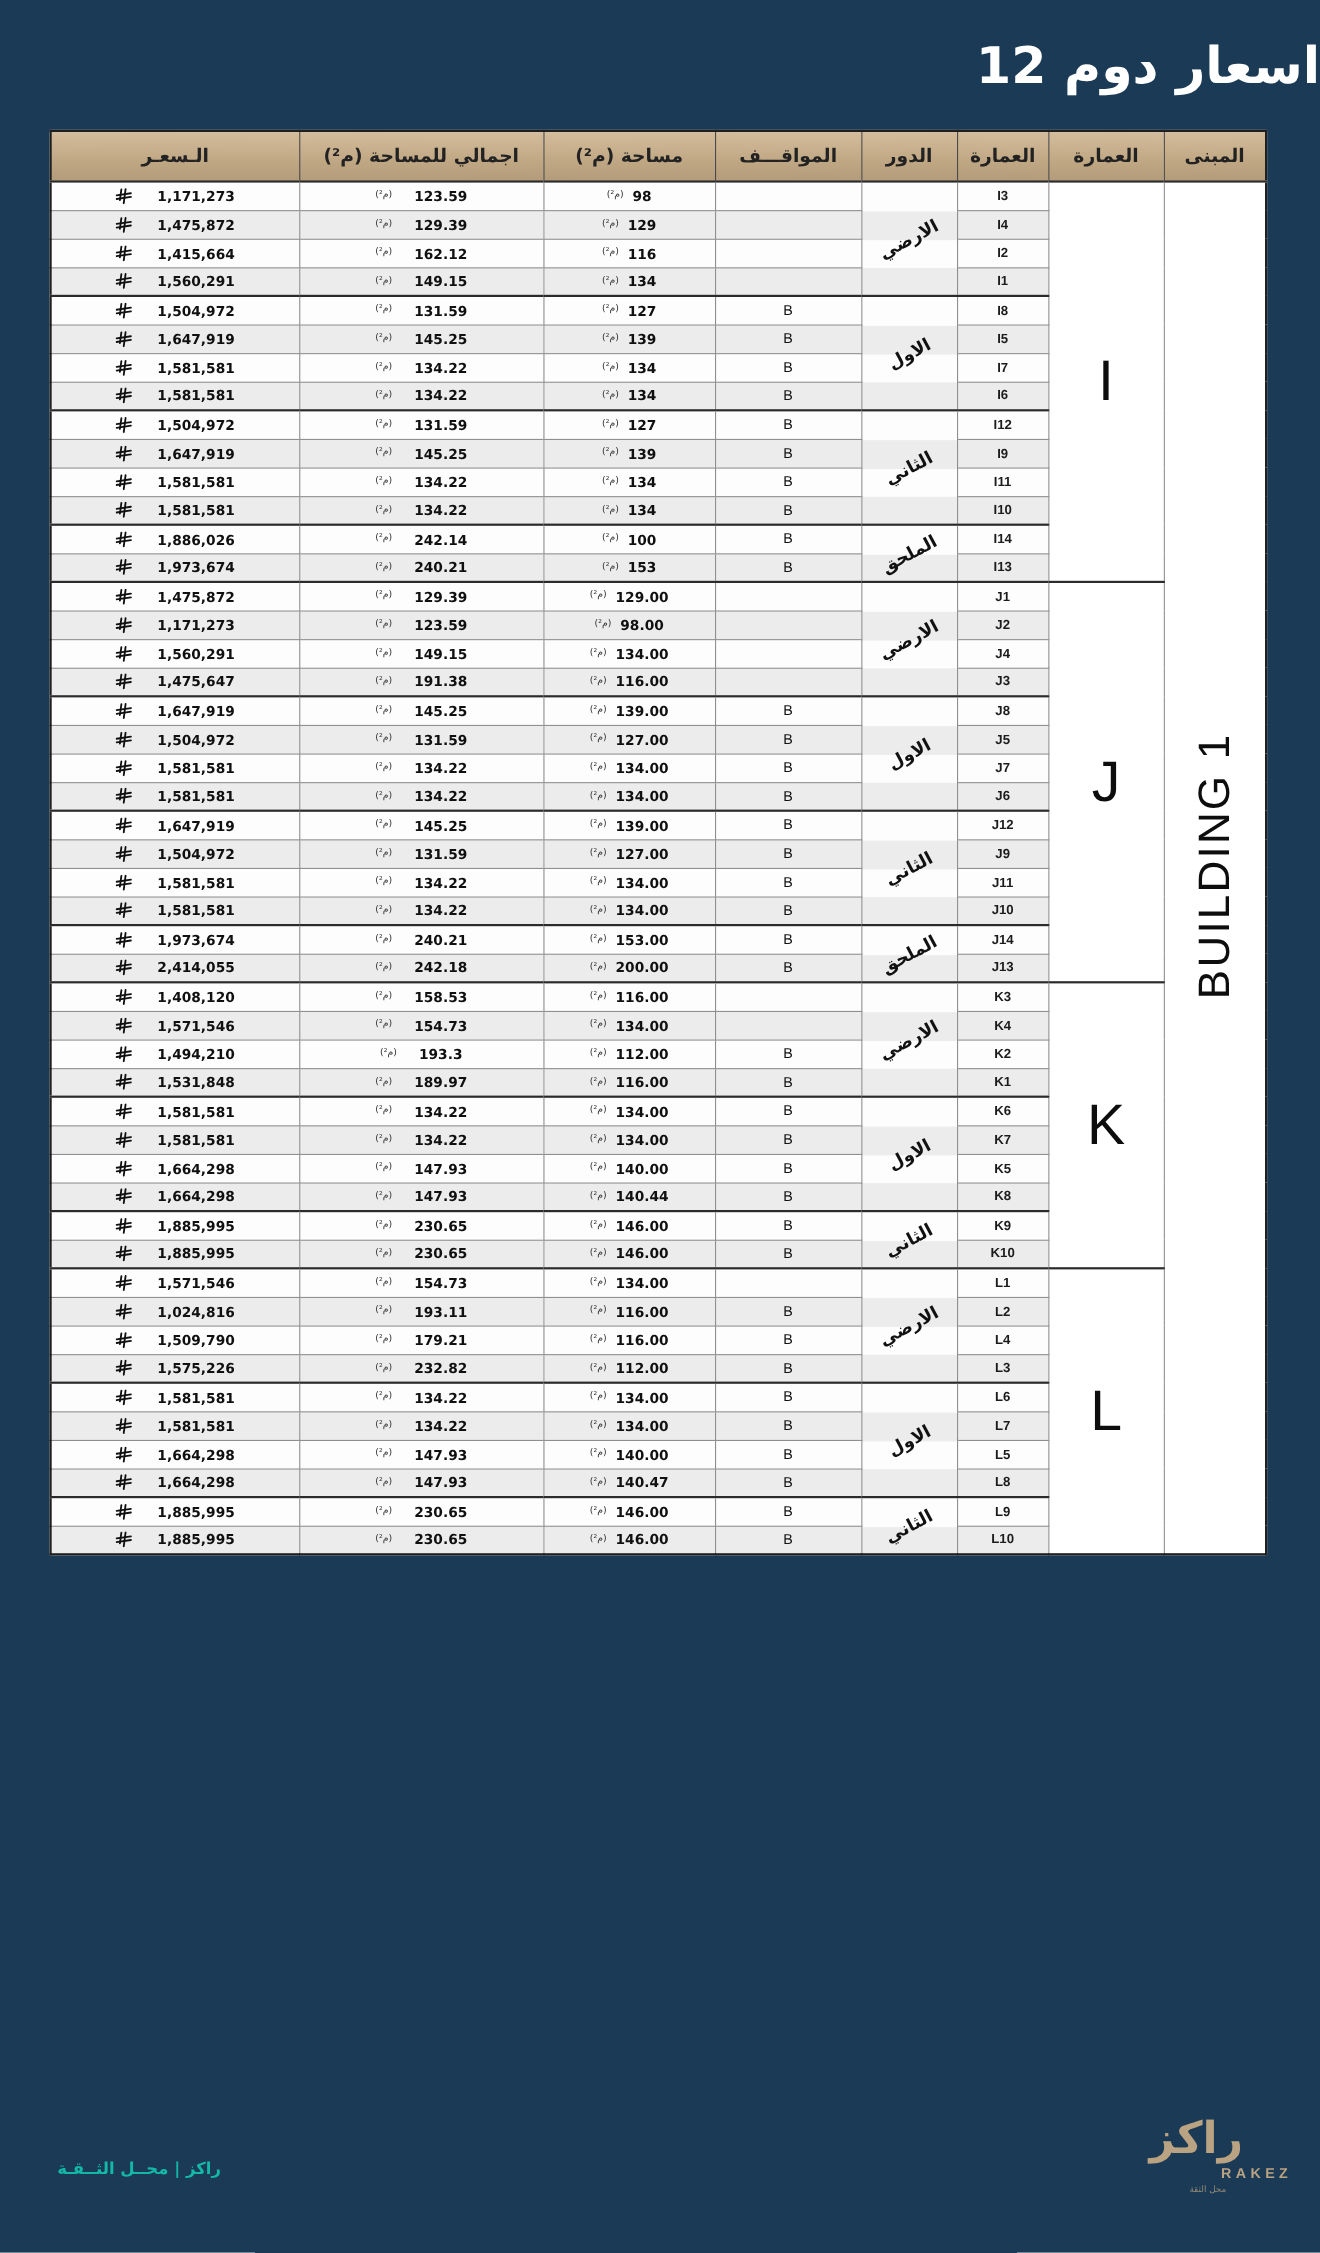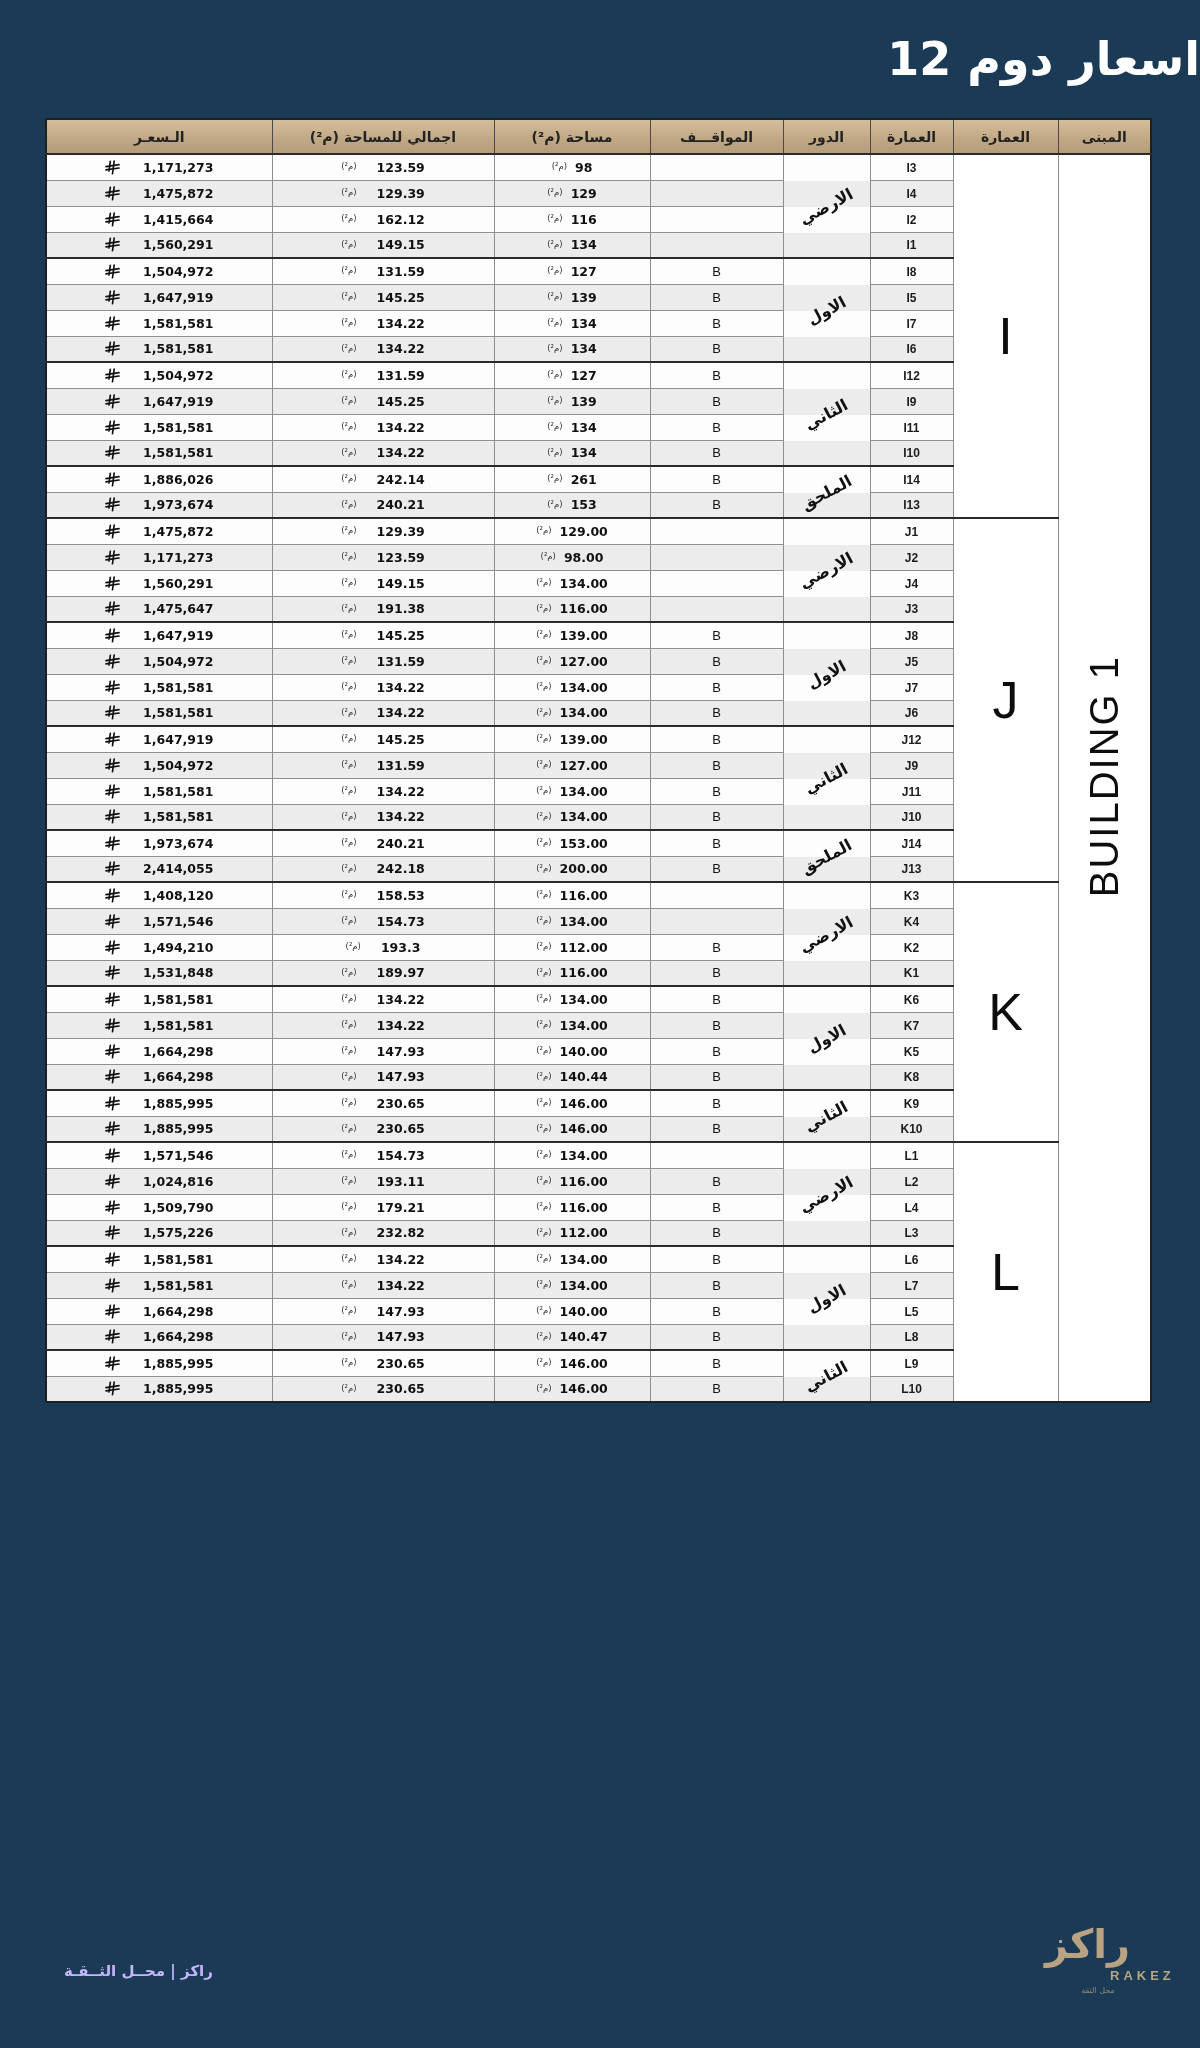--- a/index.html
+++ b/index.html
@@ -11,22 +11,22 @@
 
   .table-wrap { position:absolute; left:45px; top:118px; width:1105px; }
   table { width:100%; border-collapse:collapse; table-layout:fixed;
           background:#fdfdfd; border:2px solid #1f1f1f; direction:rtl; }
 
   col.c-building { width:93px; }  col.c-block { width:105px; }
   col.c-unit { width:83px; }      col.c-floor { width:87px; }
   col.c-parking { width:133px; }  col.c-area { width:156px; }
   col.c-total { width:222px; }    col.c-price { width:226px; }
 
-  thead th { height:35px; background:linear-gradient(#d4bd9c,#c2a986 55%,#b49b79);
-             border:1px solid #4a4a4a; color:#222; font-size:14px; font-weight:bold; }
+  thead th { height:46px; background:linear-gradient(#d4bd9c,#c2a986 55%,#b49b79);
+             border:1px solid #4a4a4a; color:#222; font-size:17px; font-weight:bold; }
 
   tbody td { height:26px; border:1px solid #8f8f8f; text-align:center; vertical-align:middle;
              font-size:13px; color:#111; padding:0; overflow:hidden; }
   tbody tr:nth-child(odd)  { background:#fdfdfd; }
   tbody tr:nth-child(even) { background:#ececec; }
   tr.group-start td { border-top:2px solid #2b2b2b; }
 
   td.block-cell, td.building-cell { background:#ffffff; }
   td.floor-cell { background:repeating-linear-gradient(to bottom,#fdfdfd 0 26px,#ececec 26px 52px); }
 
@@ -39,22 +39,22 @@
   .total-inner { gap:20px; }
   .price-inner { gap:23px; }
   .num { font-size:12.5px; color:#101010; }
   .unit-sup { font-size:8.5px; color:#333; position:relative; top:-1px; font-weight:normal; }
 
   .block-letter { font-size:52px; color:#0d0d0d; font-family:"Liberation Sans", sans-serif; font-weight:400; }
   .building-inner { display:inline-block; writing-mode:vertical-rl; transform:rotate(180deg);
                     font-size:40px; font-weight:500; letter-spacing:2px; color:#0d0d0d;
                     font-family:"Liberation Sans", sans-serif; }
 
-  .tagline { position:absolute; left:64px; top:1962px; direction:rtl;
-             color:#c4b5fd; font-size:15px; font-weight:bold; letter-spacing:.5px; }
+  .tagline { position:absolute; left:52px; top:1962px; direction:rtl;
+             color:#14b8a6; font-size:15px; font-weight:bold; letter-spacing:.5px; }
   .logo { position:absolute; right:70px; top:1922px; width:64px; text-align:center; color:#b9a383; }
   .logo-ar { font-size:40px; font-weight:bold; line-height:1.1; direction:rtl; }
   .logo-en { font-size:13px; font-weight:bold; letter-spacing:4px; margin-top:2px;
              font-family:"Liberation Sans", sans-serif;padding-left:44px; }
   .logo-sub { font-size:8px; margin-top:3px; opacity:.75; direction:rtl; }
 </style>
 </head>
 <body>
 
 <div class="sheet">
@@ -438,21 +438,21 @@
               </span>
             </td>
           </tr>
           <tr class="group-start">
             <td><span class="unit-code">I14</span></td>
             <td class="floor-cell" rowspan="2"><span class="floor-text">الملحق</span></td>
             <td><span class="parking-b">B</span></td>
             <td>
               <span class="num-cell area-inner">
                 <span class="unit-sup">(م²)</span>
-                <span class="num">261</span>
+                <span class="num">100</span>
               </span>
             </td>
             <td>
               <span class="num-cell total-inner">
                 <span class="unit-sup">(م²)</span>
                 <span class="num">242.14</span>
               </span>
             </td>
             <td>
               <span class="num-cell price-inner">

